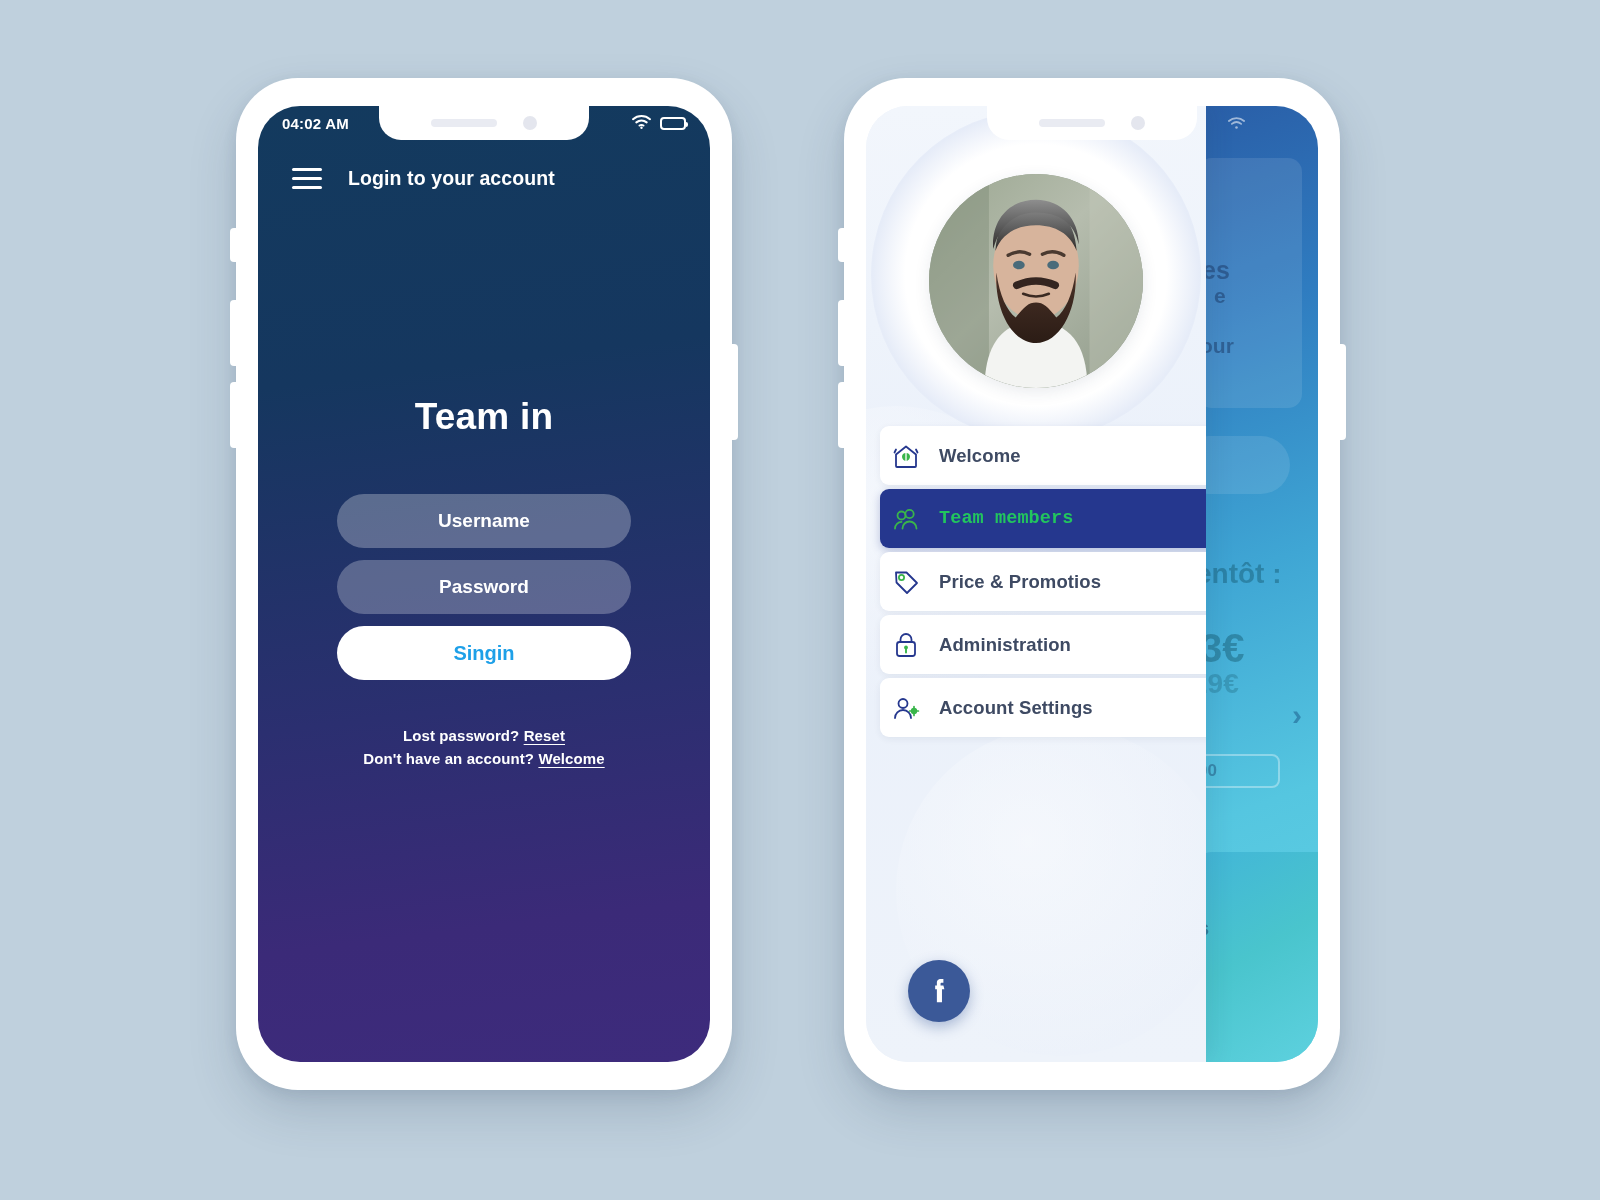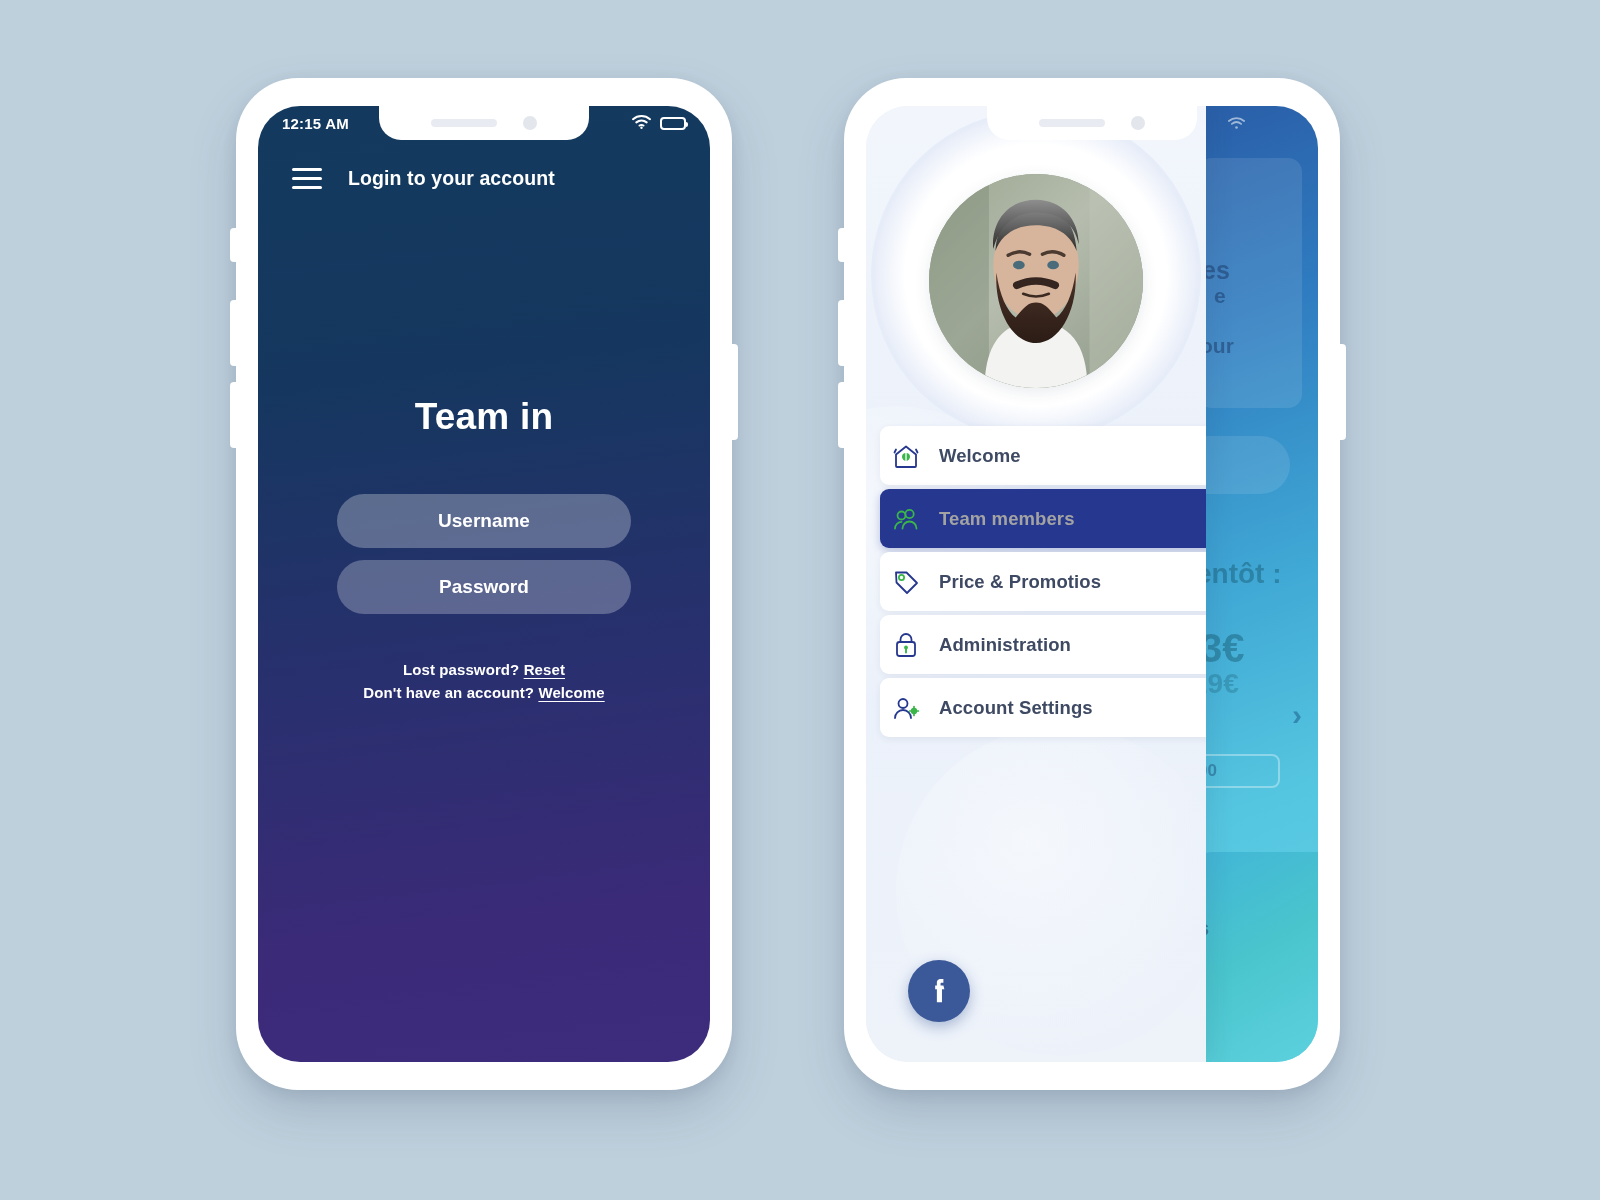--- a/index.html
+++ b/index.html
@@ -145,21 +145,21 @@
   
   .menu { position:absolute; left:14px; right:-26px; top:320px; }
   .menu-item {
     display:flex; align-items:center; gap:18px;
     height:59px; margin-bottom:4px; padding-left:11px;
     background:#ffffff; border-radius:9px; cursor:pointer;
     box-shadow:0 2px 7px rgba(40,62,90,.07);
   }
   .menu-item.active { background:#25378e; box-shadow:0 3px 10px rgba(34,55,140,.28); }
   .menu-label { font-size:18.5px; font-weight:bold; color:#3e4a63; letter-spacing:.1px; }
-  .menu-item.active .menu-label { color:#a3a3a3; }
+  .menu-item.active .menu-label { color:#22c55e;font-family:Liberation Mono, monospace; }
   .menu-icon { width:30px; height:30px; flex:0 0 30px; }
   .menu-icon svg { display:block; width:30px; height:30px; }
 
   .fab {
     position:absolute; left:42px; bottom:40px;
     width:62px; height:62px; border-radius:50%;
     background:#3b5998; cursor:pointer;
     display:flex; align-items:center; justify-content:center;
     box-shadow:0 5px 14px rgba(59,89,152,.38);
   }
@@ -176,21 +176,21 @@
     <div class="btn-side btn-left" style="top:304px;height:66px;"></div>
     <div class="btn-side btn-right" style="top:266px;height:96px;"></div>
 
     <div class="phone-screen" id="screen1">
       <div class="notch">
         <div class="speaker"></div>
         <div class="cam"></div>
       </div>
 
       <div class="statusbar s1-status">
-        <div class="sb-time">12:15 AM</div>
+        <div class="sb-time">04:02 AM</div>
         <div class="sb-right">
           <span>
             <svg width="19" height="14" viewBox="0 0 19 14" fill="none">
               <path d="M1 4.2A13 13 0 0 1 18 4.2" stroke="#fff" stroke-width="2" stroke-linecap="round"></path>
               <path d="M4.3 7.4A8.4 8.4 0 0 1 14.7 7.4" stroke="#fff" stroke-width="2" stroke-linecap="round"></path>
               <path d="M7.5 10.5A4 4 0 0 1 11.5 10.5" stroke="#fff" stroke-width="2" stroke-linecap="round"></path>
               <circle cx="9.5" cy="12.8" r="1.2" fill="#fff"></circle>
             </svg>
           </span>
           <span class="batt">
@@ -208,20 +208,21 @@
         <div class="appbar-title">Login to your account</div>
       </div>
 
       <div class="signin-wrap">
         <div class="signin-title">Team in</div>
 
         <input class="field" id="username" type="text" placeholder="Username" style="">
 
         <input class="field" id="password" type="password" placeholder="Password" style="">
 
+        <button class="btn-primary">Singin</button>
 
         <div class="links">
           <div>
             <span>Lost password?</span>
             <a>Reset</a>
           </div>
           <div>
             <span>Don't have an account?</span>
             <a>Welcome</a>
           </div>

